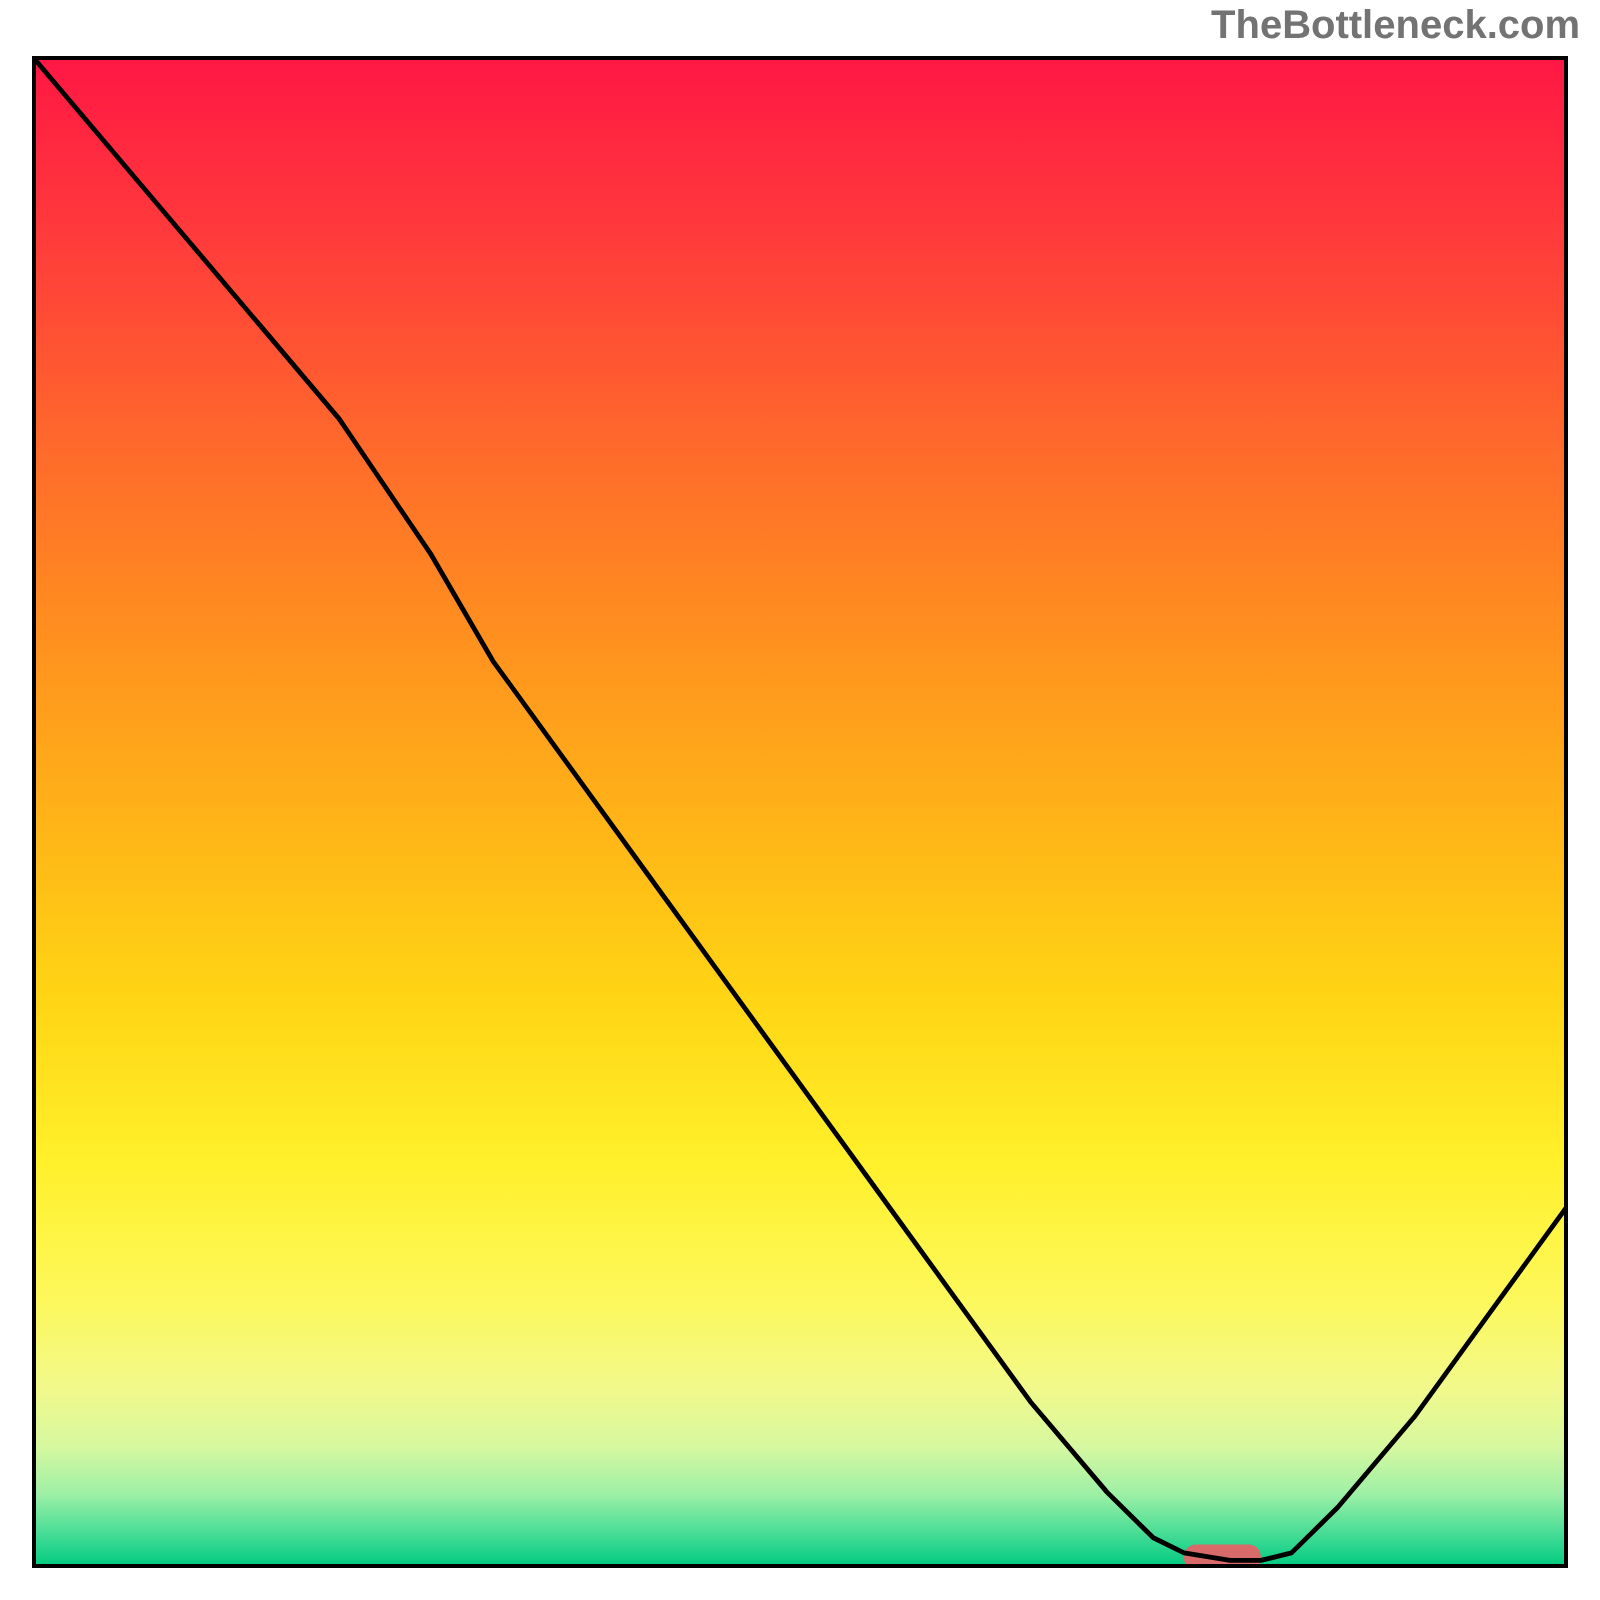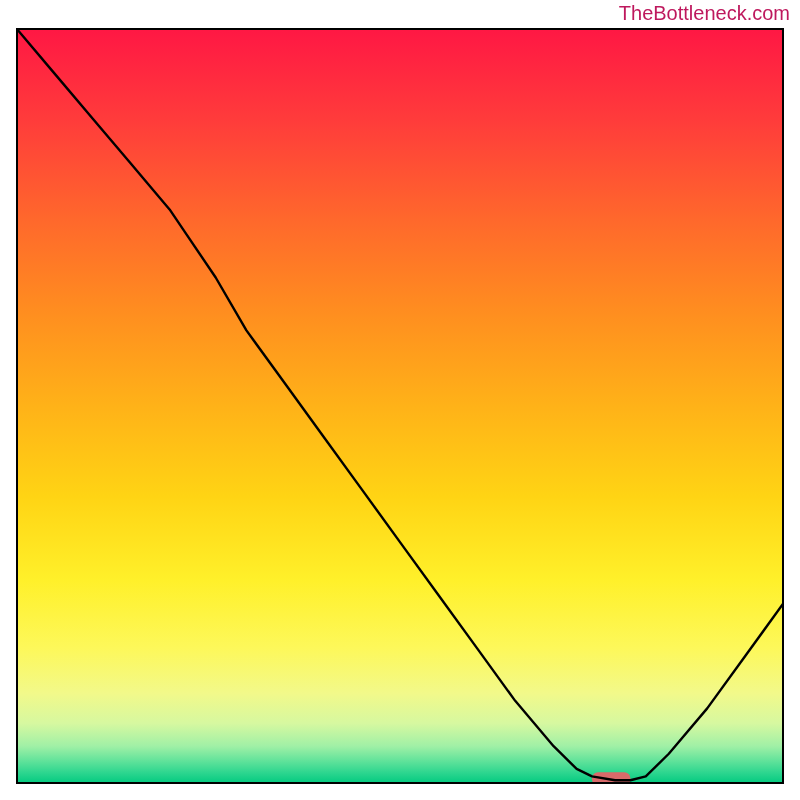--- a/index.html
+++ b/index.html
@@ -12,23 +12,23 @@
   }
   #container {
     position: relative;
     width: 800px;
     height: 800px;
   }
   #watermark {
     position: absolute;
     top: 2px;
     right: 10px;
-    color: #be185d;
+    color: #737373;
     font-size: 20px;
-    font-weight: 400;
+    font-weight: 700;
     z-index: 10;
   }
   #plot-area {
     position: absolute;
     left: 16px;
     top: 28px;
     width: 768px;
     height: 756px;
     background: linear-gradient(to bottom,
       #ff1744 0%,

